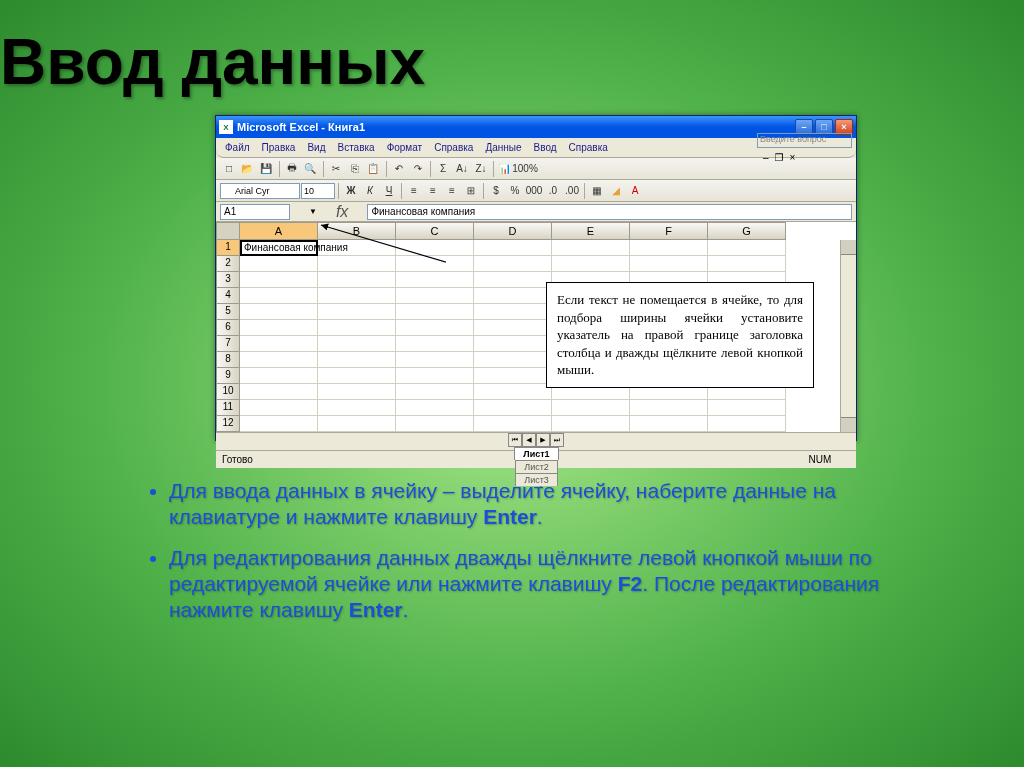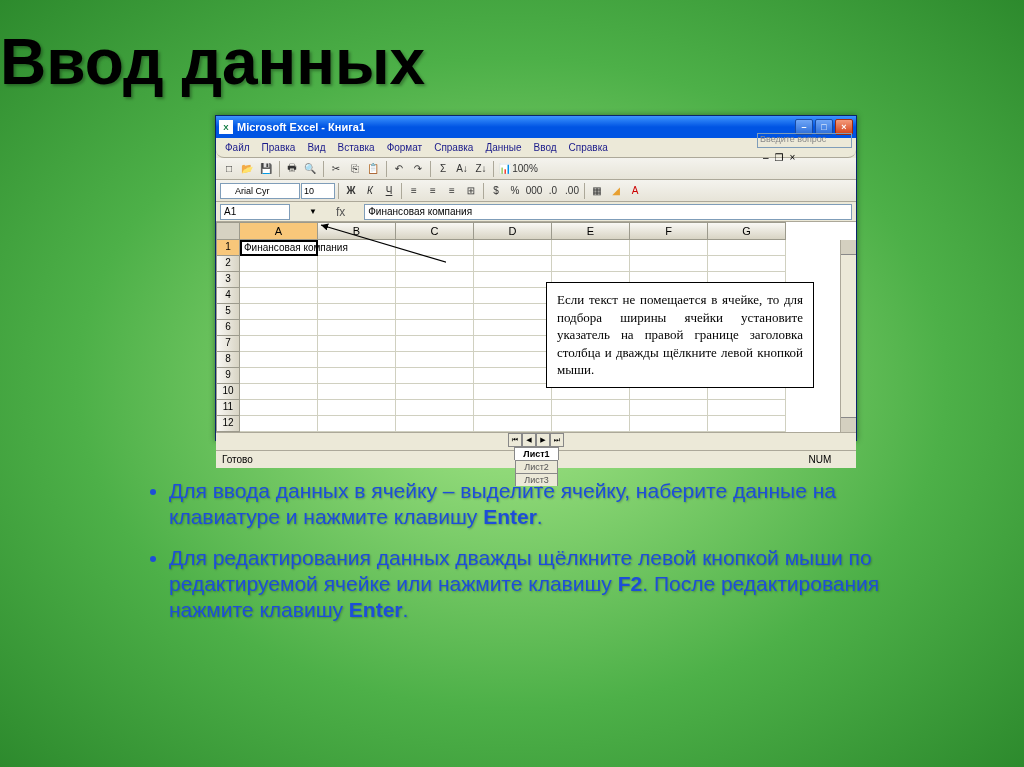--- a/index.html
+++ b/index.html
@@ -53,21 +53,21 @@
     height: 22px; background: linear-gradient(#f4f3ee,#e7e4d8); display: flex; align-items: center;
     padding: 2px 4px; gap: 1px; border-bottom: 1px solid #aca899;
   }
   .tb-btn { width: 18px; height: 18px; display:flex; align-items:center; justify-content:center; font-size:10px; color:#333; border:1px solid transparent;}
   .tb-sep { width:1px; height:16px; background:#aca899; margin:0 2px;}
   .formula-row {
     height: 20px; display: flex; align-items:center; background:#ece9d8;
     border-bottom: 1px solid #aca899; padding: 2px 4px; gap:19px;
   }
   .name-box { width: 70px; height: 16px; background:white; border:1px solid #7f9db9; font-size:10px; padding:0 3px; display:flex; align-items:center;}
-  .fx-label { font-size:12px; color:#555;}
+  .fx-label { font-style: italic; font-size:16px; color:#555;}
   .formula-input { flex:1; height:16px; background:white; border:1px solid #7f9db9; font-size:10px; padding:0 3px; display:flex; align-items:center;}
   .grid-area { position: relative; height: 210px; background:white; overflow:hidden;}
   .col-headers { display:flex; height:18px;}
   .corner { width:24px; background:#d6d2c2; border:1px solid #9c9a8c;}
   .col-h { width:78px; background:linear-gradient(#f9f8f4,#d8d4c4); border:1px solid #9c9a8c; border-left:none; text-align:center; font-size:11px; font-weight:normal; line-height:16px;}
   .grid-rows { display:flex; flex-direction:column;}
   .grid-row { display:flex; height:16px;}
   .row-h { width:24px; background:linear-gradient(to right,#f9f8f4,#d8d4c4); border:1px solid #9c9a8c; border-top:none; text-align:center; font-size:10px; line-height:14px;}
   .row-h.active { background:#f8c77a;}
   .cell { width:78px; border-right:1px solid #d0d0c0; border-bottom:1px solid #d0d0c0; font-size:10px; padding:0 2px; line-height:14px; overflow:visible; white-space:nowrap; position:relative;}

